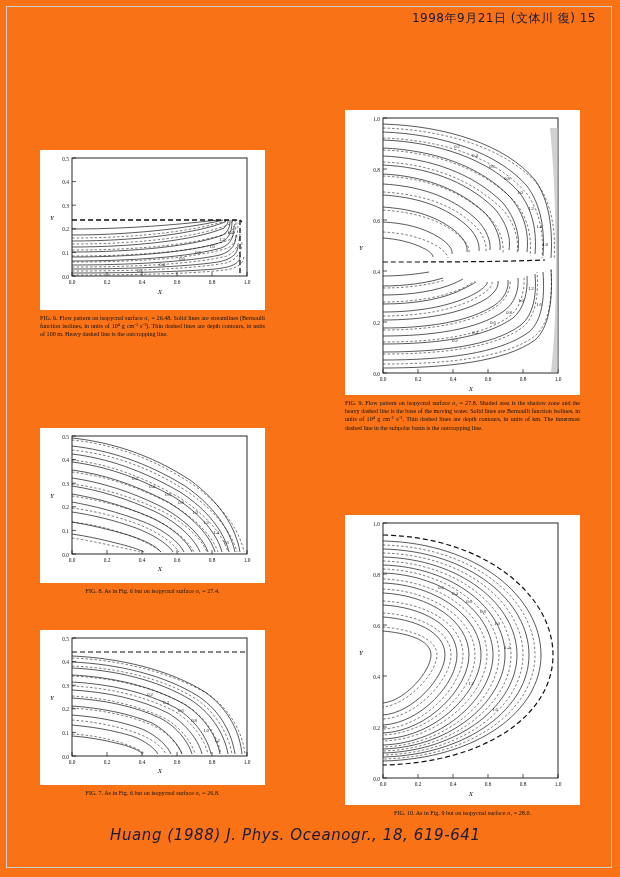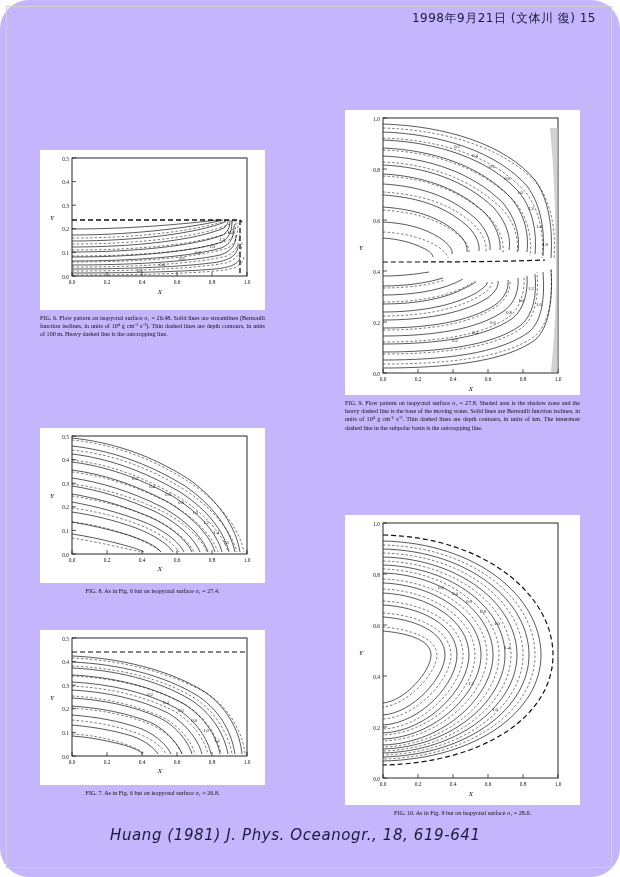--- a/index.html
+++ b/index.html
@@ -13,22 +13,21 @@
     position: relative;
     font-family: "Liberation Serif", serif;
     color: #111;
     overflow: hidden;
   }
   .page {
     position: absolute;
     left: 0; top: 0;
     width: 620px;
     height: 877px;
-    background: #c4b5fd;
-    border-radius: 29px;
+    background: #f97316;
   }
   
   .scan-frame {
     position: absolute;
     left: 6px; top: 6px;
     width: 606px; height: 862px;
     border: 1px solid #cfcfcf;
     box-sizing: border-box;
     pointer-events: none;
   }
@@ -541,14 +540,14 @@
           <text x="150" y="196">1.6</text>
         </g>
       </svg>
     </div>
     <div class="caption center">
       <span class="smallcaps">FIG. 10.</span>
       <span>As in Fig. 9 but on isopycnal surface σ₁ = 28.0.</span>
     </div>
   </div>
 
-  <div class="footer-note handwriting">Huang (1981) J. Phys. Oceanogr., 18, 619-641</div>
+  <div class="footer-note handwriting">Huang (1988) J. Phys. Oceanogr., 18, 619-641</div>
 </div>
 
 </body></html>

